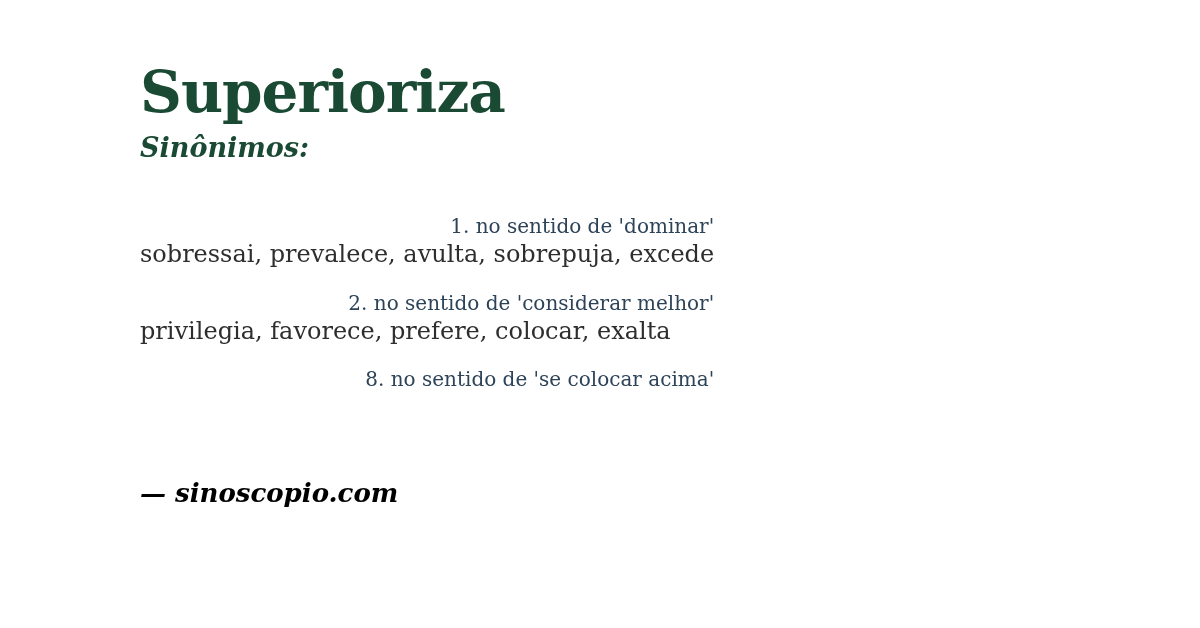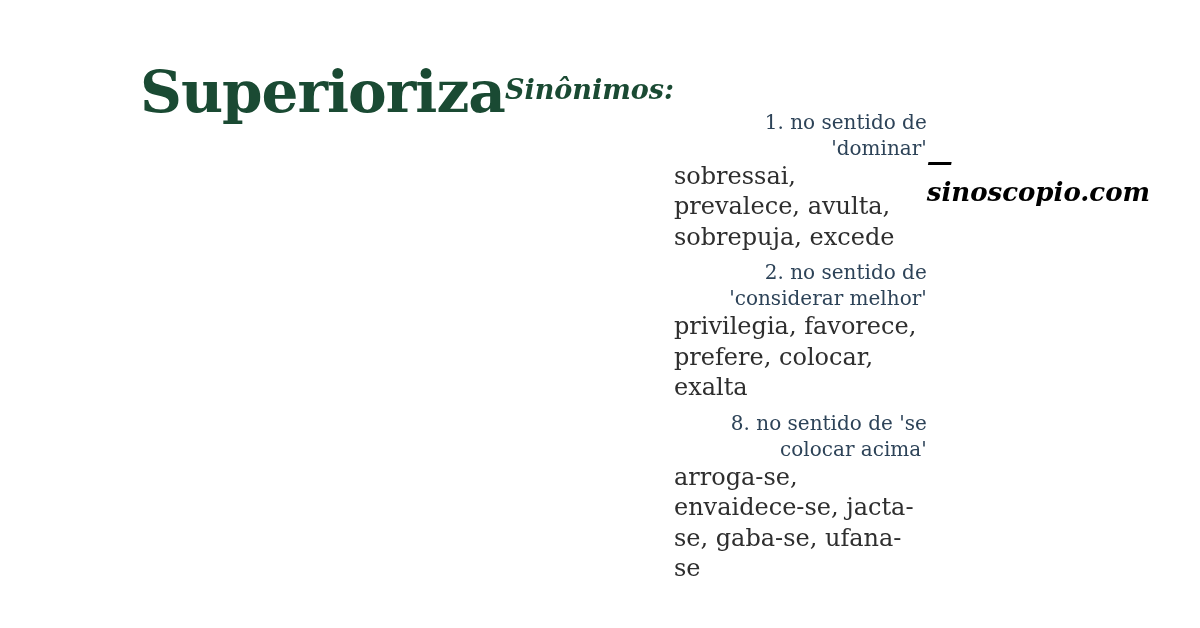--- a/index.html
+++ b/index.html
@@ -12,45 +12,45 @@
     height: 628px;
     font-family: "DejaVu Serif", "Liberation Serif", serif;
     overflow: hidden;
   }
   .card {
     box-sizing: border-box;
     width: 1200px;
     height: 628px;
     padding: 60px 50px 0 140px;
     display: flex;
-    flex-direction: row;
+    flex-direction: column;
     align-items: flex-start;
     background: #ffffff;
   }
   .title {
     margin: 0;
     font-size: 58px;
     line-height: 1.12;
     font-weight: 700;
     letter-spacing: -1px;
     color: #1a4a33;
   }
   .subtitle {
-    margin-top: 14px;
+    margin-top: 7px;
     font-size: 27px;
     line-height: 1.2;
     font-style: italic;
     font-weight: 700;
     color: #1a4a33;
   }
   .senses {
     margin-top: 49px;
   }
   .sense + .sense {
-    margin-top: 7px;
+    margin-top: 20px;
   }
   .sense-label {
     font-size: 20px;
     line-height: 1.3;
     color: #2d4358;
     text-align: right;
   }
   .sense-synonyms {
     font-size: 24px;
     line-height: 1.27;
@@ -81,20 +81,19 @@
       <div class="sense-synonyms">sobressai, prevalece, avulta, sobrepuja, excede</div>
     </div>
 
     <div class="sense">
       <div class="sense-label">2. no sentido de 'considerar melhor'</div>
       <div class="sense-synonyms">privilegia, favorece, prefere, colocar, exalta</div>
     </div>
 
     <div class="sense">
       <div class="sense-label">8. no sentido de 'se colocar acima'</div>
-      <div class="sense-synonyms">arroga-se, envaidece-se, jacta-se, gaba-se, ufana-se</div>
     </div>
 
   </div>
 
   <div class="footer">— sinoscopio.com</div>
 
 </div>
 
 </body></html>

